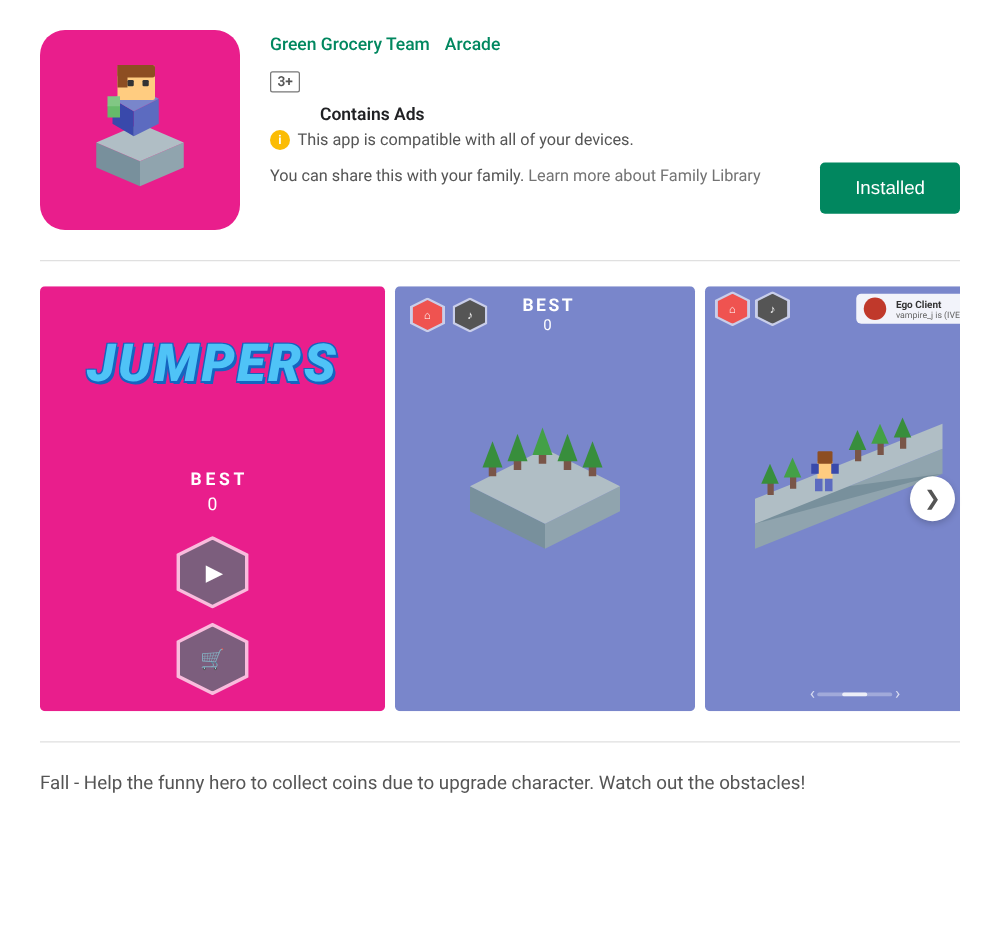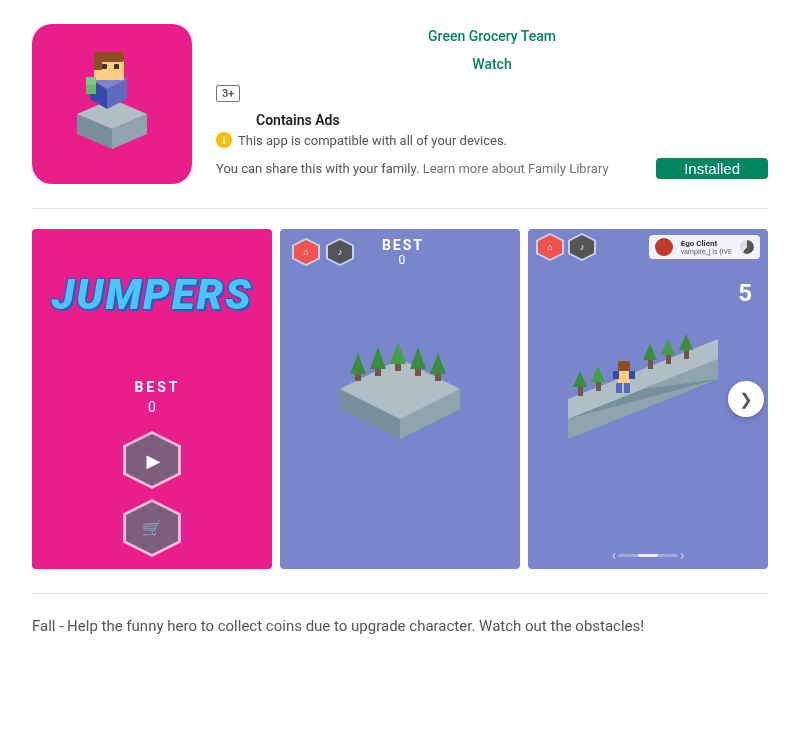--- a/index.html
+++ b/index.html
@@ -64,24 +64,22 @@
     .app-title {
       font-size: 40px;
       font-weight: 400;
       color: #202124;
       margin-bottom: 8px;
       line-height: 1.1;
     }
 
     .app-meta {
       display: flex;
-      align-items: center;
       gap: 12px;
       margin-bottom: 10px;
-      flex-direction: column;
     }
 
     .developer-name {
       color: #01875f;
       font-size: 14px;
       font-weight: 500;
       cursor: pointer;
     }
 
     .category {
@@ -153,21 +151,21 @@
       color: #737373;
       text-decoration: none;
       font-size: 13px;
     }
 
     .install-button {
       background: #01875f;
       color: #fff;
       border: none;
       border-radius: 4px;
-      padding: 2px 28px;
+      padding: 12px 28px;
       font-size: 15px;
       font-weight: 500;
       cursor: pointer;
       white-space: nowrap;
       align-self: center;
       flex-shrink: 0;
     }
 
     
     .screenshots-section {
@@ -182,28 +180,28 @@
     }
 
     .screenshot {
       flex-shrink: 0;
       border-radius: 4px;
       overflow: hidden;
     }
 
     
     .screenshot-1 {
-      width: 240px;
+      width: 276px;
       height: 340px;
       background: #E91E8C;
       display: flex;
       flex-direction: column;
       align-items: center;
-      justify-content: flex-end;
-      padding-top: 48px;
+      justify-content: flex-start;
+      padding-top: 38px;
       position: relative;
     }
 
     .jumpers-text {
       font-size: 42px;
       font-weight: 900;
       color: #4fc3f7;
       text-shadow: 2px 2px 0 #1565c0, -1px -1px 0 #1565c0, 1px -1px 0 #1565c0, -1px 1px 0 #1565c0;
       letter-spacing: 2px;
       margin-bottom: 60px;
@@ -373,21 +371,21 @@
       height: 200px;
       margin-top: 50px;
     }
 
     
     .user-bar {
       background: rgba(255,255,255,0.9);
       border-radius: 4px;
       padding: 3px 6px;
       display: flex;
-      align-items: center;
+      align-items: flex-end;
       gap: 8px;
       font-size: 9px;
       color: #333;
       max-width: 130px;
     }
 
     .user-avatar-small {
       width: 18px;
       height: 18px;
       border-radius: 50%;
@@ -465,21 +463,21 @@
           <rect x="34" y="40" width="10" height="10" fill="#66bb6a"></rect>
           <rect x="34" y="33" width="10" height="8" fill="#81c784"></rect>
         </svg>
       </div>
     </div>
 
     <div class="app-info">
 
       <div class="app-meta">
         <span class="developer-name">Green Grocery Team</span>
-        <span class="category">Watch</span>
+        <span class="category">Arcade</span>
       </div>
 
       <div class="age-badge">3+</div>
 
       <div class="contains-ads">Contains Ads</div>
 
       <div class="device-compatible">
         <span class="info-icon">i</span>
         <span>This app is compatible with all of your devices.</span>
       </div>

